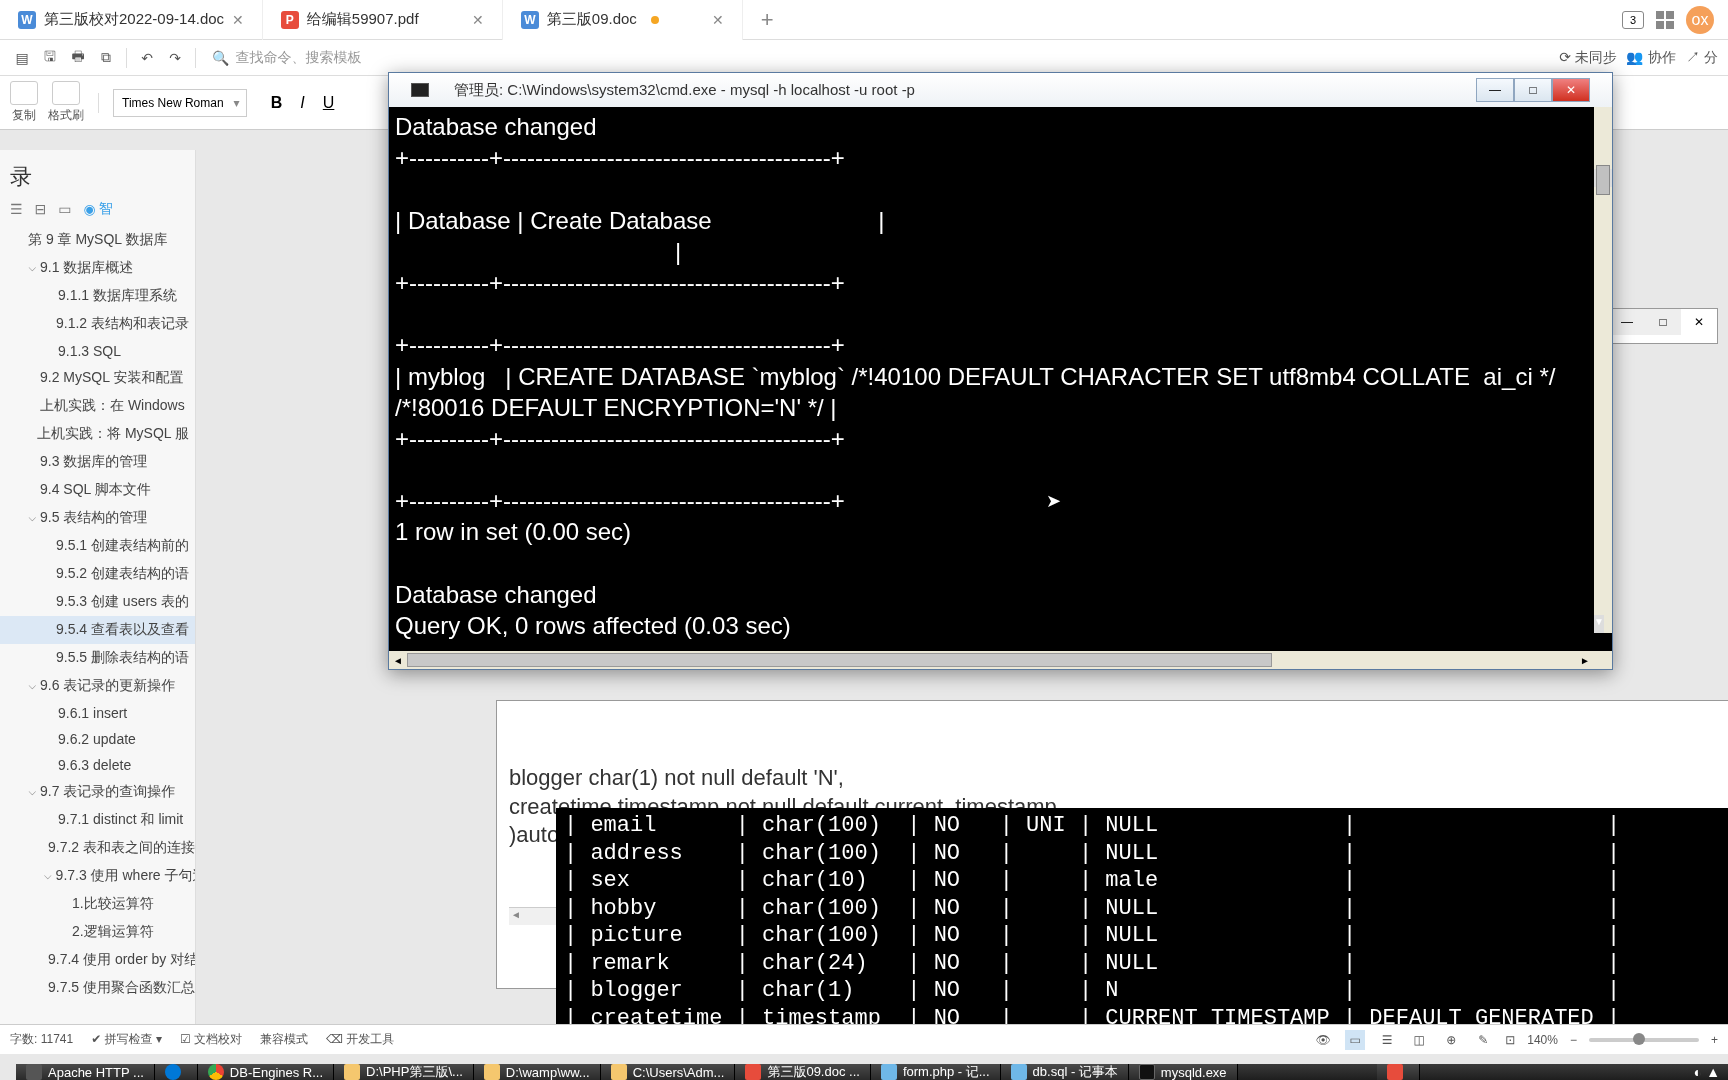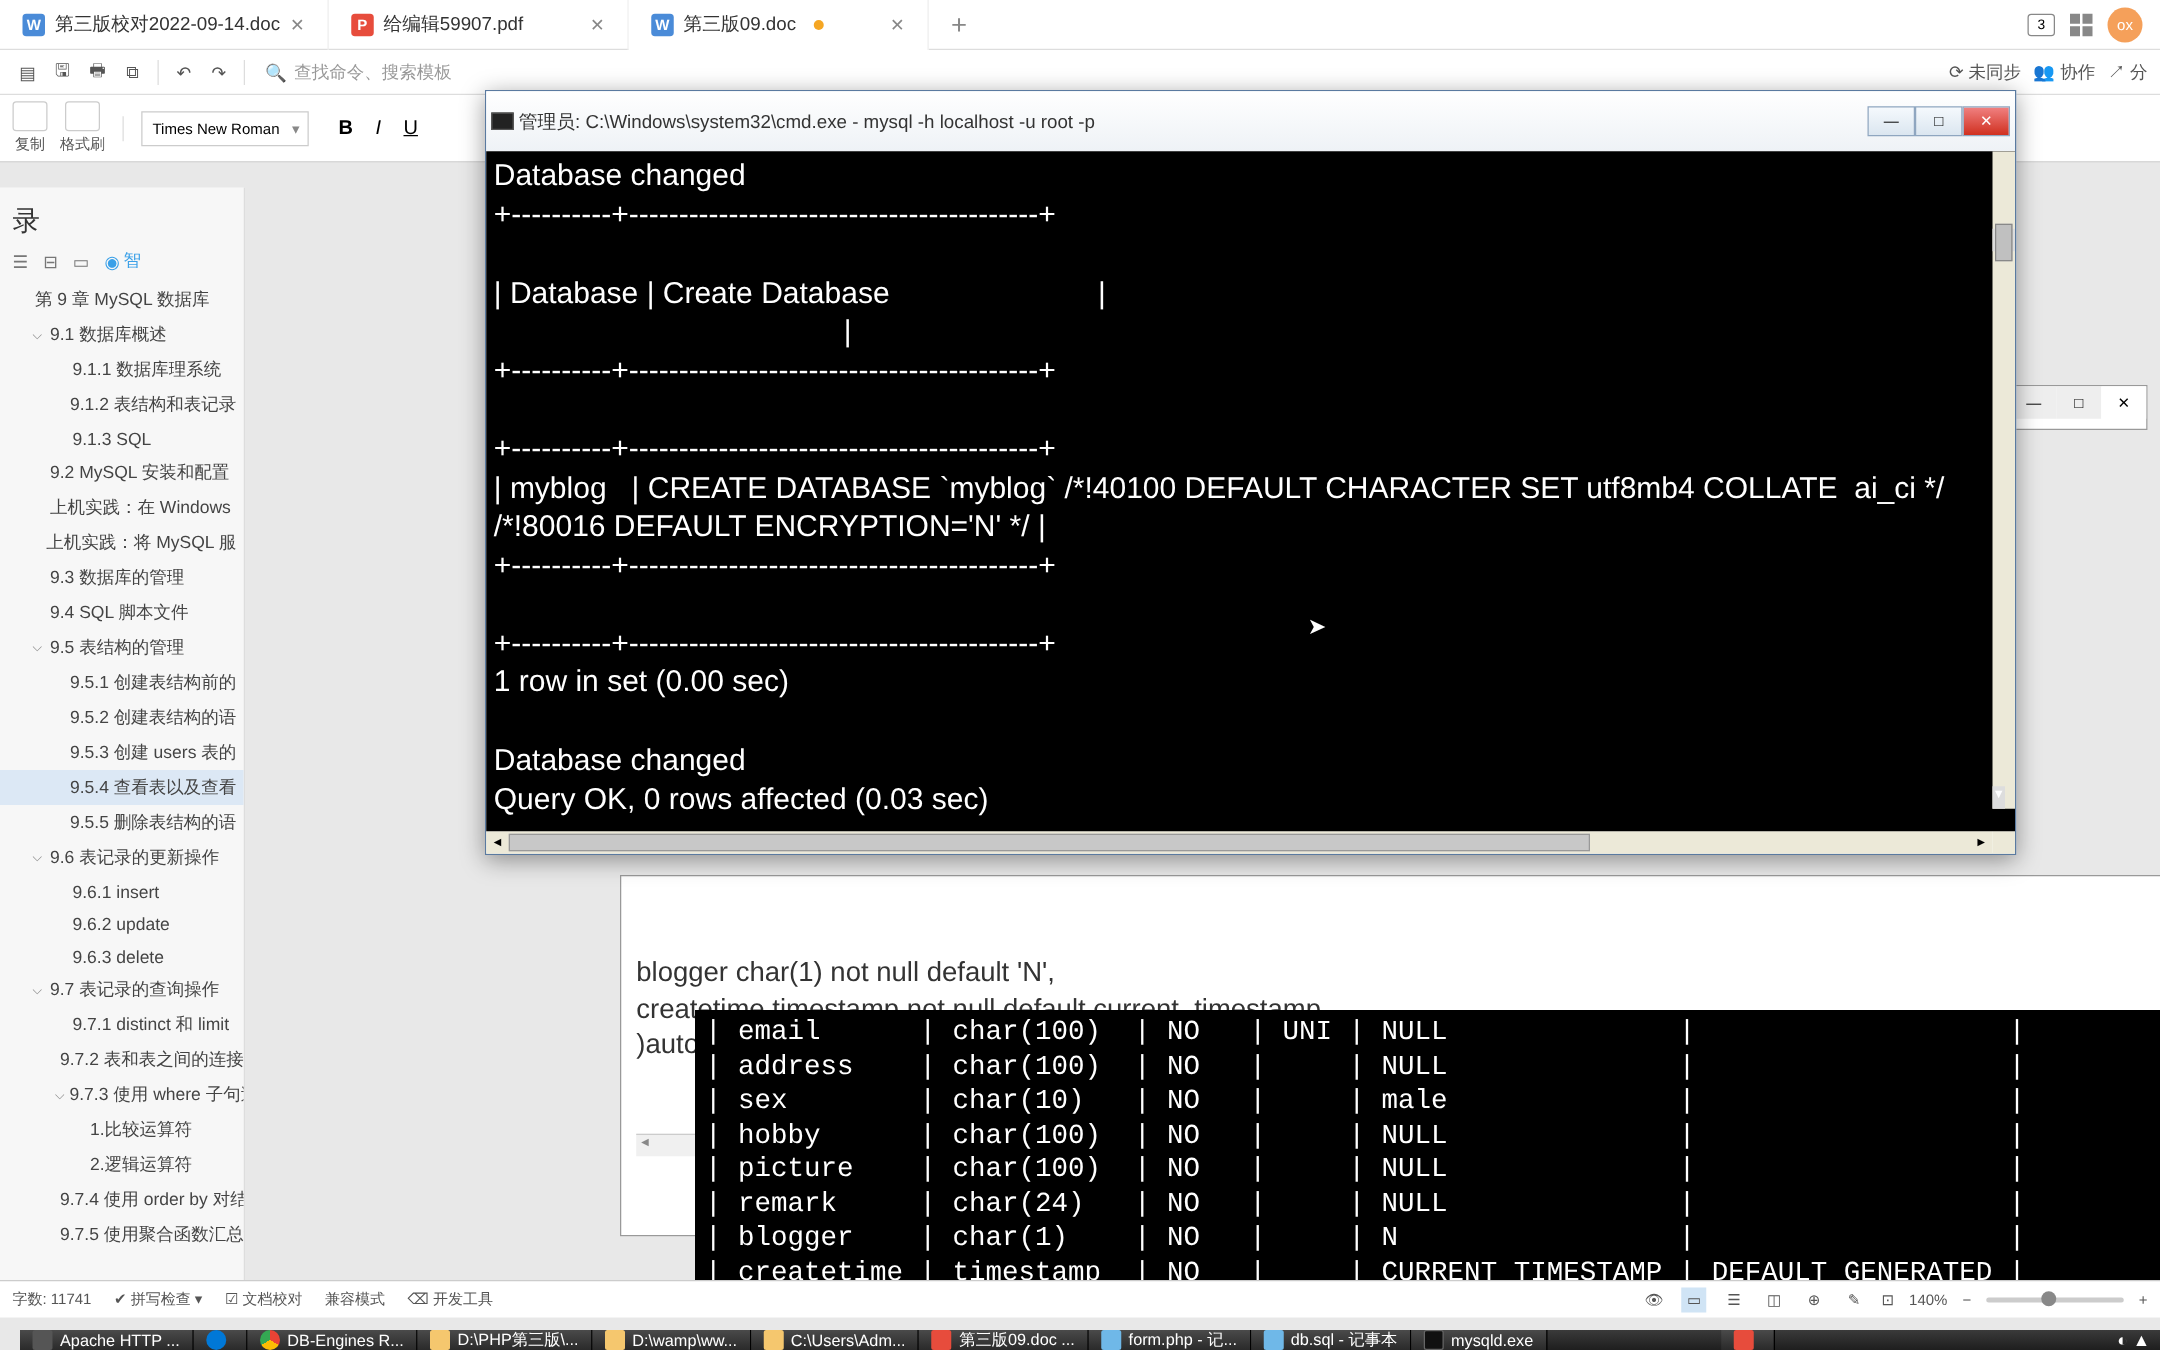--- a/index.html
+++ b/index.html
@@ -12,21 +12,21 @@
 .tab .ficon { width:18px; height:18px; display:inline-flex; align-items:center; justify-content:center; font-size:12px; font-weight:bold; border-radius:3px; }
 .ficon.w { background:#4a8bd8; color:#fff; }
 .ficon.p { background:#e74c3c; color:#fff; }
 .tab .close { margin-left:auto; color:#888; font-size:14px; }
 .tab .dot { width:8px; height:8px; background:#f5a623; border-radius:50%; margin-left:6px; }
 .newtab { padding:0 18px; color:#888; font-size:22px; }
 .tabbar-right { margin-left:auto; display:flex; align-items:center; gap:12px; padding-right:14px; }
 .tabbar-right .box { width:22px; height:18px; border:1px solid #888; display:flex; align-items:center; justify-content:center; font-size:11px; border-radius:3px; }
 .tabbar-right .grid4 { width:18px; height:18px; display:grid; grid-template-columns:1fr 1fr; grid-template-rows:1fr 1fr; gap:2px; }
 .tabbar-right .grid4 span { background:#888; }
-.avatar { width:28px; height:28px; border-radius:50%; background:#f5a05a; color:#fff; display:flex; align-items:center; justify-content:center; font-size:12px; }
+.avatar { width:28px; height:28px; border-radius:50%; background:#f5a05a; color:#fff; display:flex; align-items:center; justify-content:center; font-size:16px; }
 
 
 .ribbon { height:36px; background:#fff; display:flex; align-items:center; padding:0 10px; gap:4px; border-bottom:1px solid #ddd; }
 .r-icon { width:24px; height:24px; display:flex; align-items:center; justify-content:center; color:#555; }
 .r-sep { width:1px; height:20px; background:#ddd; margin:0 4px; }
 .r-tab { padding:0 14px; height:36px; display:flex; align-items:center; font-size:15px; color:#333; }
 .r-tab.active { background:#4a8bd8; color:#fff; border-radius:4px; height:30px; margin:0 2px; }
 .search-area { display:flex; align-items:center; gap:6px; color:#999; margin-left:8px; font-size:14px; }
 .ribbon-right { margin-left:auto; display:flex; align-items:center; gap:10px; font-size:14px; color:#555; }
 
@@ -40,21 +40,21 @@
 
 
 .ruler-stub { position:absolute; right:20px; top:152px; font-size:16px; color:#000; font-family:"Times New Roman",serif; }
 
 
 .sidebar { position:absolute; left:0; top:150px; width:196px; bottom:52px; background:#f7f7f7; border-right:1px solid #ddd; overflow:hidden; }
 .sb-title { font-size:22px; font-weight:400; padding:12px 10px 8px; color:#333; }
 .sb-tools { display:flex; gap:12px; padding:0 10px 8px; color:#777; font-size:14px; align-items:center; }
 .sb-tools .smart { color:#3aa0e8; display:flex; align-items:center; gap:3px; }
 .sb-list { font-size:14px; color:#444; }
-.sb-item { padding:5px 6px 5px 12px; display:flex; align-items:center; gap:4px; cursor:default; white-space:nowrap; overflow:hidden; }
+.sb-item { padding:5px 6px 5px 12px; display:flex; align-items:center; gap:4px; cursor:default; white-space:nowrap; overflow:hidden;text-align:right; }
 .sb-item.l1 { padding-left:14px; }
 .sb-item.l2 { padding-left:26px; }
 .sb-item.l3 { padding-left:44px; }
 .sb-item.l4 { padding-left:58px; }
 .sb-item.sel { background:#dce8f5; }
 .sb-caret { font-size:10px; color:#888; width:10px; }
 
 
 .doc-area { position:absolute; left:196px; top:150px; right:0; bottom:52px; background:#e8e8e8; }
 
@@ -68,21 +68,21 @@
 .editor-panel { position:absolute; left:300px; top:550px; width:1400px; background:#fff; border:1px solid #999; font-family:Consolas,monospace; font-size:22px; padding:6px 12px; color:#333; line-height:1.3; white-space:pre; overflow:hidden; }
 .editor-scroll { height:18px; background:#f0f0f0; border-top:1px solid #ccc; position:relative; }
 .editor-scroll::before { content:"◄"; position:absolute; left:2px; font-size:10px; color:#888; }
 .editor-scroll::after { content:"►"; position:absolute; right:2px; font-size:10px; color:#888; }
 
 
 .mysql-table { position:absolute; left:360px; bottom:0; width:1180px; height:220px; background:#000; color:#fff; font-family:Consolas,"Courier New",monospace; font-size:22px; line-height:1.25; padding:4px 8px; white-space:pre; overflow:hidden; }
 
 
 .cmd-window { position:absolute; left:192px; top:-78px; width:1225px; background:#fff; border:1px solid #5a7aa0; box-shadow:0 4px 18px rgba(0,0,0,.4); }
-.cmd-title { height:48px; background:linear-gradient(#fff,#eef2f6); display:flex; align-items:center; padding:0 4px; gap:4px; font-size:15px; }
+.cmd-title { height:34px; background:linear-gradient(#fff,#eef2f6); display:flex; align-items:center; padding:0 22px; gap:25px; font-size:15px; }
 .cmd-title .cmd-ic { width:18px; height:14px; background:#222; display:inline-block; border:1px solid #555; }
 .cmd-title .txt { flex:1; color:#333; }
 .cmd-btns { display:flex; }
 .cmd-btns button { width:38px; height:24px; border:1px solid #8fa6c0; background:linear-gradient(#f5f9fd,#dbe6f0); font-size:12px; }
 .cmd-btns button.x { background:linear-gradient(#f08080,#d03020); color:#fff; }
 .cmd-body { background:#000; color:#fff; font-family:Consolas,"Courier New",monospace; font-size:24px; line-height:1.3; padding:4px 6px 4px 6px; position:relative; height:544px; white-space:pre-wrap; overflow:hidden; }
 .cmd-vscroll { position:absolute; right:0; top:0; bottom:18px; width:18px; background:#ece9d8; }
 .cmd-vscroll .up,.cmd-vscroll .dn { height:18px; background:#ddd; text-align:center; font-size:10px; }
 .cmd-vscroll .thumb { position:absolute; left:2px; right:2px; top:58px; height:30px; background:#c0c0c0; border:1px solid #888; }
 .cmd-hscroll { height:18px; background:#ece9d8; display:flex; align-items:center; }

